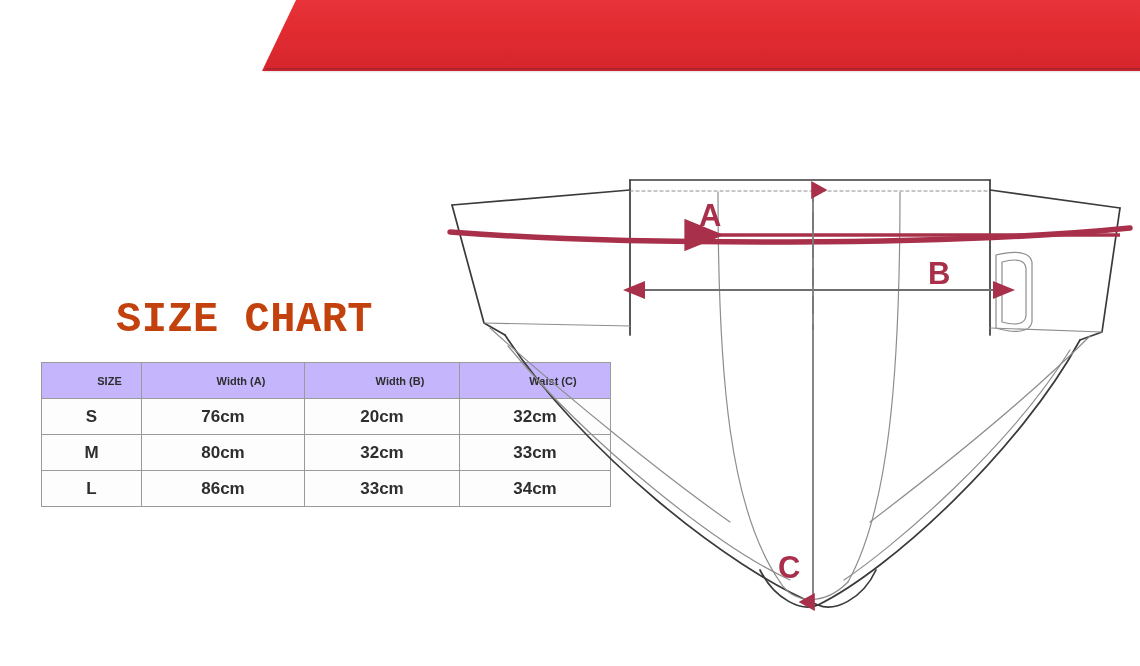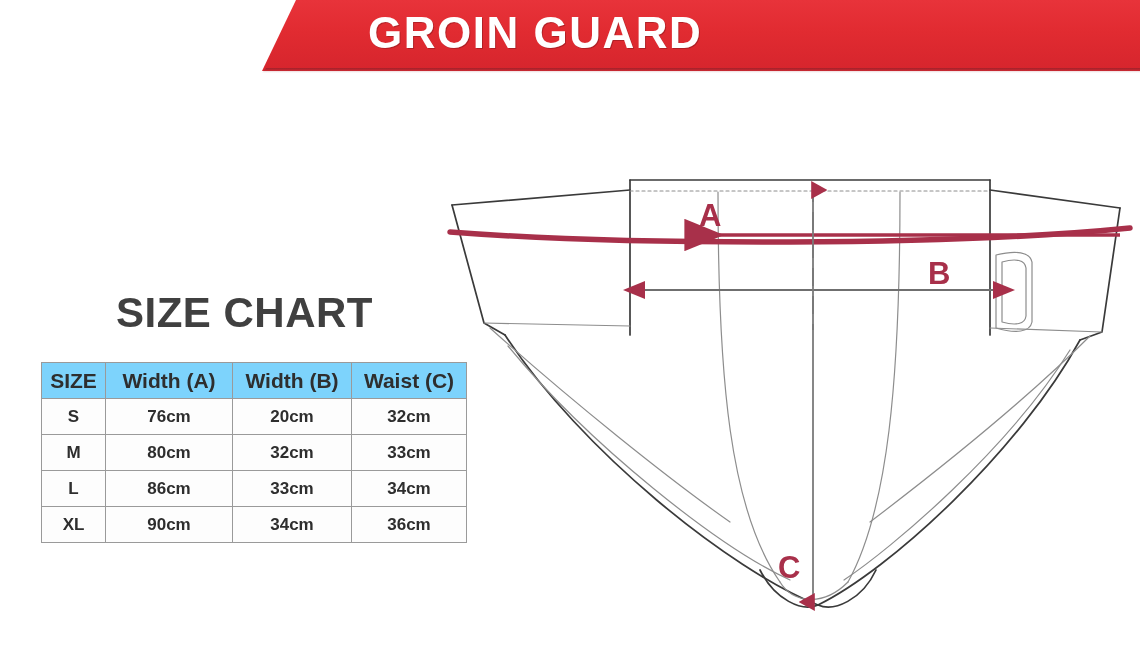--- a/index.html
+++ b/index.html
@@ -49,26 +49,27 @@
     color: #ffffff;
     font-family: "Liberation Sans", sans-serif;
     text-shadow: 1px 1px 0 rgba(120,20,25,.45);
     white-space: nowrap;
   }
 
   
   .size-chart-title {
     position: absolute;
     left: 116px;
-    top: 289px;
+    top: 296px;
     font-size: 42px;
     font-weight: bold;
     letter-spacing: 0.5px;
-    color: #404040;
+    color: #c2410c;
     white-space: nowrap;
+    font-family: Liberation Mono, monospace;
   }
 
   
   .size-table {
     position: absolute;
     left: 41px;
     top: 362px;
     width: 421px;
     border-collapse: collapse;
     table-layout: fixed;
@@ -78,22 +79,23 @@
     border: 1px solid #9a9a9a;
     text-align: center;
     font-size: 17px;
     font-weight: bold;
     color: #2e2e2e;
     padding: 0;
     height: 35px;
     font-family: "Liberation Sans", sans-serif;
   }
   .size-table thead th {
-    background: #7dd3fc;
-    font-size: 21px;
+    background: #c4b5fd;
+    font-size: 11px;
+    padding-left: 36px;
   }
   .size-table tbody td {
     background: #fdfdfd;
   }
   .col-size   { width: 63px; }
   .col-waist  { width: 126px; }
   .col-width  { width: 118px; }
   .col-height { width: 114px; }
 
   
@@ -129,21 +131,20 @@
   .lbl-b { left: 928px; top: 258px; }
   .lbl-c { left: 778px; top: 552px; }
 </style>
 </head>
 <body>
 
 <div id="page">
 
   <div class="banner"></div>
   <div class="banner-shadow"></div>
-  <div class="banner-title">GROIN GUARD</div>
 
   <div class="size-chart-title">SIZE CHART</div>
 
   <table class="size-table">
     <thead>
       <tr>
         <th class="col-size">SIZE</th>
         <th class="col-waist">Width (A)</th>
         <th class="col-width">Width (B)</th>
         <th class="col-height">Waist (C)</th>
@@ -160,26 +161,20 @@
         <td>M</td>
         <td>80cm</td>
         <td>32cm</td>
         <td>33cm</td>
       </tr>
       <tr>
         <td>L</td>
         <td>86cm</td>
         <td>33cm</td>
         <td>34cm</td>
-      </tr>
-      <tr>
-        <td>XL</td>
-        <td>90cm</td>
-        <td>34cm</td>
-        <td>36cm</td>
       </tr>
     </tbody>
   </table>
 
 
   <div class="diagram">
     <svg width="710" height="490" viewBox="0 0 710 490" xmlns="http://www.w3.org/2000/svg">
       <defs>
         <marker id="arrL" markerWidth="11" markerHeight="9" refX="10" refY="4.5" orient="auto">
           <path d="M11,0 L11,9 L0,4.5 Z" fill="#a8304a"></path>

